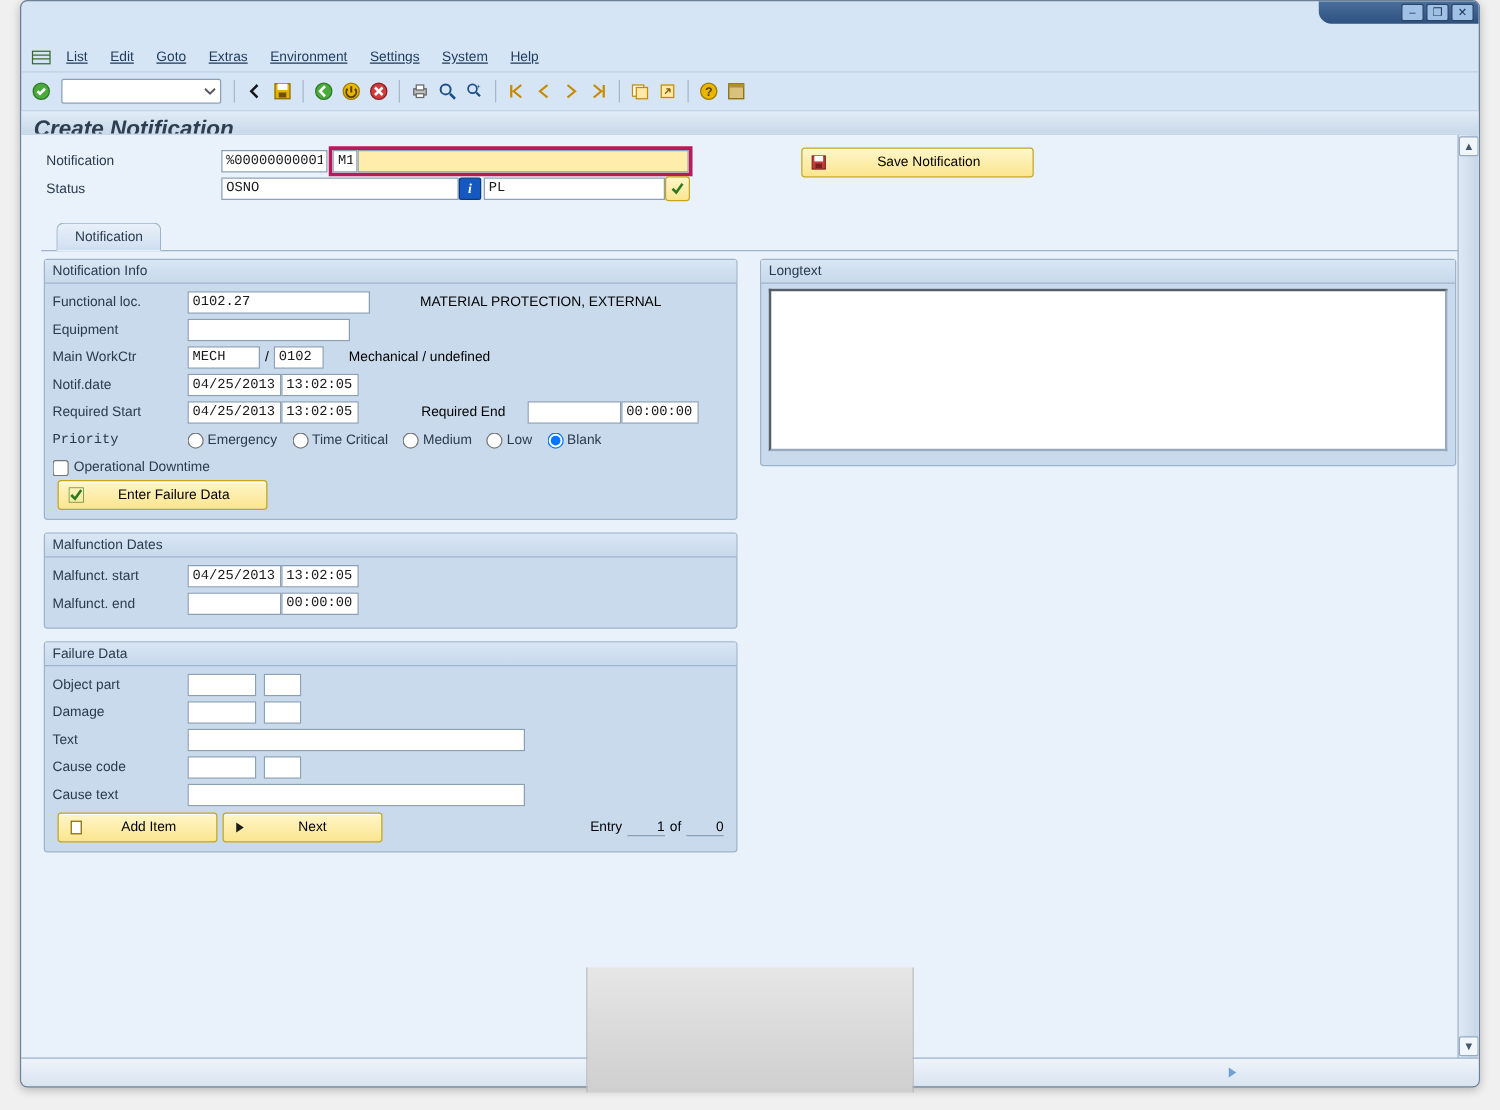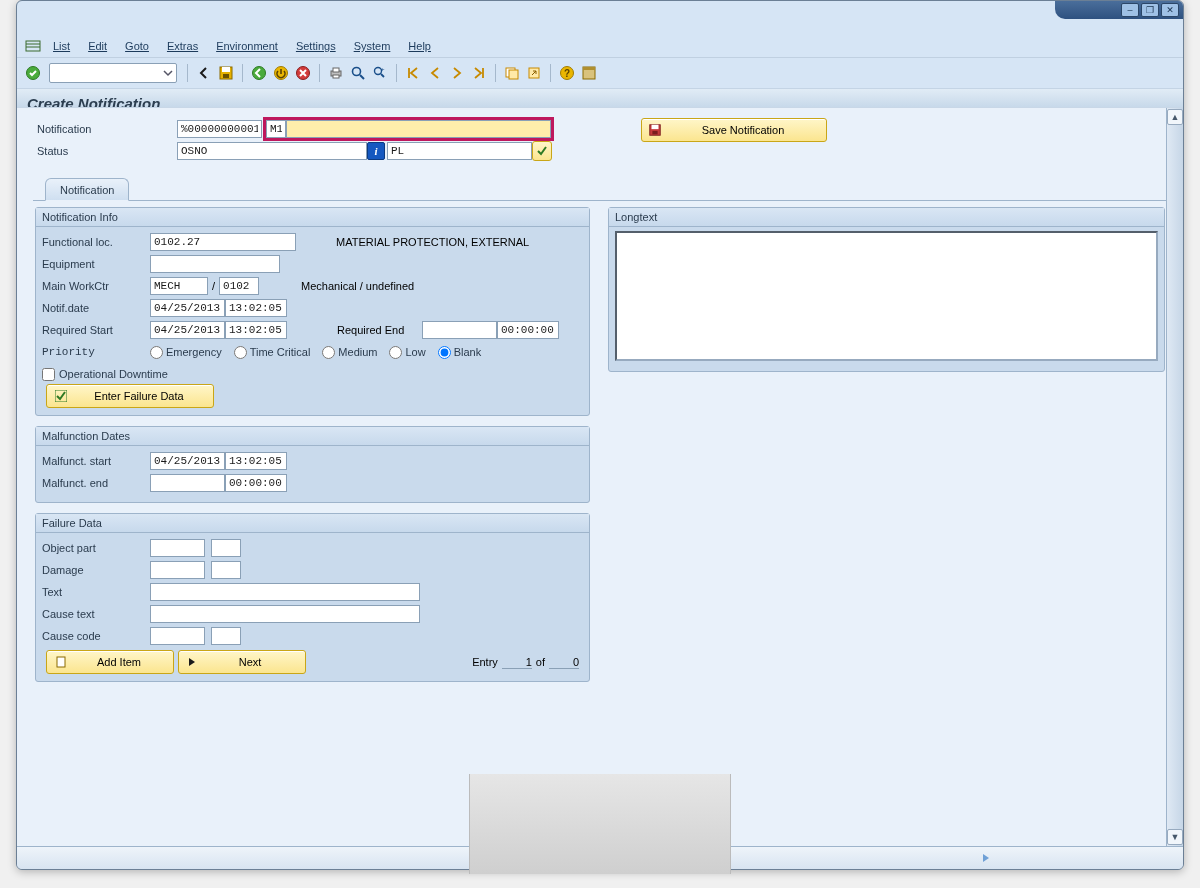--- a/index.html
+++ b/index.html
@@ -61,21 +61,21 @@
   }
   .ico { width:16px; height:16px; }
   
   .title-area {
     height:28px;
     background: linear-gradient(var(--sap-title-grad-top), var(--sap-title-grad-bot));
     border-top:1px solid #c4d4e5; border-bottom:1px solid var(--sap-border);
     display:flex; align-items:center; padding:0 10px;
   }
   .title-area h1 {
-    margin:0; font-size:15px; font-style:italic; font-weight:bold; color:#2c3e50;
+    margin:0; font-size:18px; font-style:italic; font-weight:bold; color:#2c3e50;
   }
   .app-toolbar {
     height:26px; background: linear-gradient(#cdddee,#bcd0e4);
     border-bottom:1px solid var(--sap-border);
   }
   
   .content {
     position:absolute; top:106px; bottom:22px; left:0; right:0;
     background: #e9f1fa;
     border-top:1px solid #c8d7e7;
@@ -397,21 +397,21 @@
               </div>
               <div class="p-row">
                 <div class="p-label">Equipment</div>
                 <input class="sap sap-display mono" style="width: 130px;" value="">
               </div>
               <div class="p-row">
                 <div class="p-label">Main WorkCtr</div>
                 <input class="sap sap-display mono" style="width: 58px;" value="MECH">
                 <span style="margin:0 4px">/</span>
                 <input class="sap sap-display mono" style="width: 40px;" value="0102">
-                <div style="margin-left:42px">Mechanical / undefined</div>
+                <div style="margin-left:20px">Mechanical / undefined</div>
               </div>
               <div class="p-row">
                 <div class="p-label">Notif.date</div>
                 <input class="sap sap-display mono" style="width: 75px;" value="04/25/2013">
                 <input class="sap sap-display mono" style="width: 62px;" value="13:02:05">
               </div>
               <div class="p-row">
                 <div class="p-label">Required Start</div>
                 <input class="sap sap-display mono" style="width: 75px;" value="04/25/2013">
                 <input class="sap sap-display mono" style="width: 62px;" value="13:02:05">
@@ -490,28 +490,28 @@
                 <div class="p-label">Damage</div>
                 <input class="sap mono" style="width: 55px;">
                 <span style="width:6px"></span>
                 <input class="sap mono" style="width: 30px;">
               </div>
               <div class="p-row">
                 <div class="p-label">Text</div>
                 <input class="sap" style="width: 270px;">
               </div>
               <div class="p-row">
-                <div class="p-label">Cause text</div>
-                <input class="sap" style="width: 270px;">
-              </div>
-              <div class="p-row">
                 <div class="p-label">Cause code</div>
                 <input class="sap mono" style="width: 55px;">
                 <span style="width:6px"></span>
                 <input class="sap mono" style="width: 30px;">
+              </div>
+              <div class="p-row">
+                <div class="p-label">Cause text</div>
+                <input class="sap" style="width: 270px;">
               </div>
               <div class="p-row" style="margin-top:4px;">
                 <div class="action-btn" style="width:110px;">
                   <svg width="12" height="12" viewBox="0 0 12 12">
                       <rect x="2" y="1" width="8" height="10" fill="#fff" stroke="#8a6a00"></rect>
                     </svg>
                   <span style="flex:1;text-align:center">Add Item</span>
                 </div>
                 <div class="action-btn" style="width:110px;">
                   <svg width="10" height="10" viewBox="0 0 10 10">

